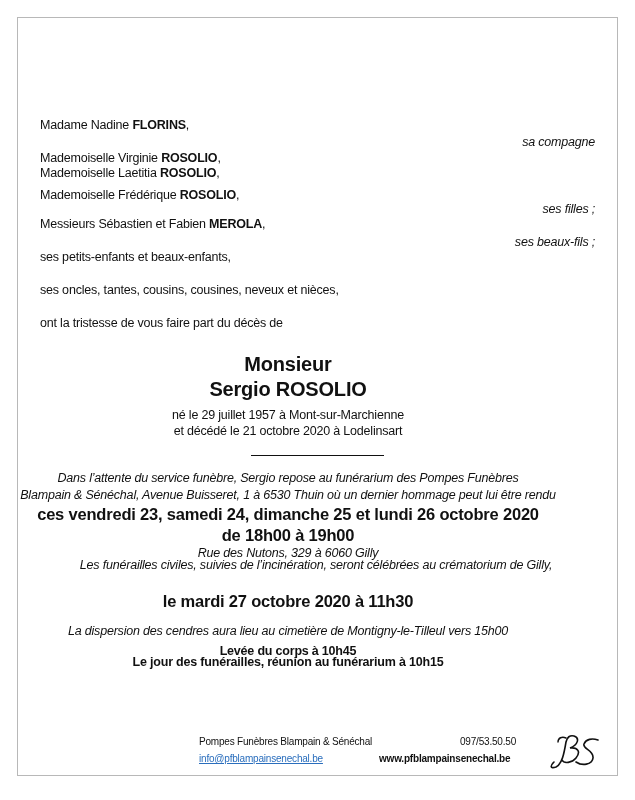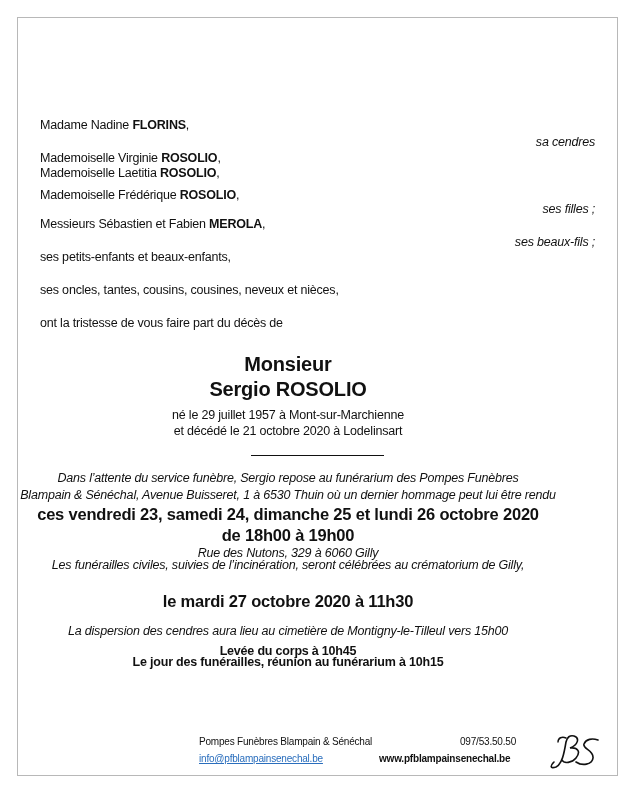--- a/index.html
+++ b/index.html
@@ -81,21 +81,21 @@
     }
   </style>
 </head>
 <body>
 
 <div class="frame"></div>
 
 <div class="line left" style="top:118px;">
   <span>Madame Nadine </span><span class="b">FLORINS</span><span>,</span>
 </div>
-<div class="line right" style="top:135px;">sa cendres</div>
+<div class="line right" style="top:135px;">sa compagne</div>
 
 <div class="line left" style="top:151px;">
   <span>Mademoiselle Virginie </span><span class="b">ROSOLIO</span><span>,</span>
 </div>
 <div class="line left" style="top:166px;">
   <span>Mademoiselle Laetitia </span><span class="b">ROSOLIO</span><span>,</span>
 </div>
 <div class="line left" style="top:182px;margin-top:6px;">
   <span>Mademoiselle Frédérique </span><span class="b">ROSOLIO</span><span>,</span>
 </div>
@@ -114,21 +114,21 @@
 <div class="line center title" style="top:378px;">Sergio ROSOLIO</div>
 <div class="line center" style="top:408px;">né le 29 juillet 1957 à Mont-sur-Marchienne</div>
 <div class="line center" style="top:424px;">et décédé le 21 octobre 2020 à Lodelinsart</div>
 <div class="rule"></div>
 
 <div class="line center italic" style="top:471px;">Dans l’attente du service funèbre, Sergio repose au funérarium des Pompes Funèbres</div>
 <div class="line center italic" style="top:488px;">Blampain &amp; Sénéchal, Avenue Buisseret, 1 à 6530 Thuin où un dernier hommage peut lui être rendu</div>
 <div class="line center big" style="top:505px;">ces vendredi 23, samedi 24, dimanche 25 et lundi 26 octobre 2020</div>
 <div class="line center big" style="top:526px;">de 18h00 à 19h00</div>
 
-<div class="line center italic" style="top:558px;">Les funérailles civiles, suivies de l’incinération, seront célébrées au crématorium de Gilly,</div>
+<div class="line center italic" style="top:558px;padding-left:28px;">Les funérailles civiles, suivies de l’incinération, seront célébrées au crématorium de Gilly,</div>
 <div class="line center italic" style="top:546px;">Rue des Nutons, 329 à 6060 Gilly</div>
 <div class="line center big" style="top:592px;">le mardi 27 octobre 2020 à 11h30</div>
 <div class="line center italic" style="top:624px;">La dispersion des cendres aura lieu au cimetière de Montigny-le-Tilleul vers 15h00</div>
 <div class="line center mid" style="top:655px;">Le jour des funérailles, réunion au funérarium à 10h15</div>
 <div class="line center mid" style="top:644px;">Levée du corps à 10h45</div>
 
 <div class="footer-text" style="left:199px; top:734px;">Pompes Funèbres Blampain &amp; Sénéchal</div>
 <div class="footer-text" style="left:460px; top:734px;">097/53.50.50</div>
 <div class="footer-text email" style="left:199px; top:751px;">info@pfblampainsenechal.be</div>
 <div class="footer-text" style="left:379px; top:751px; font-weight:bold;">www.pfblampainsenechal.be</div>

